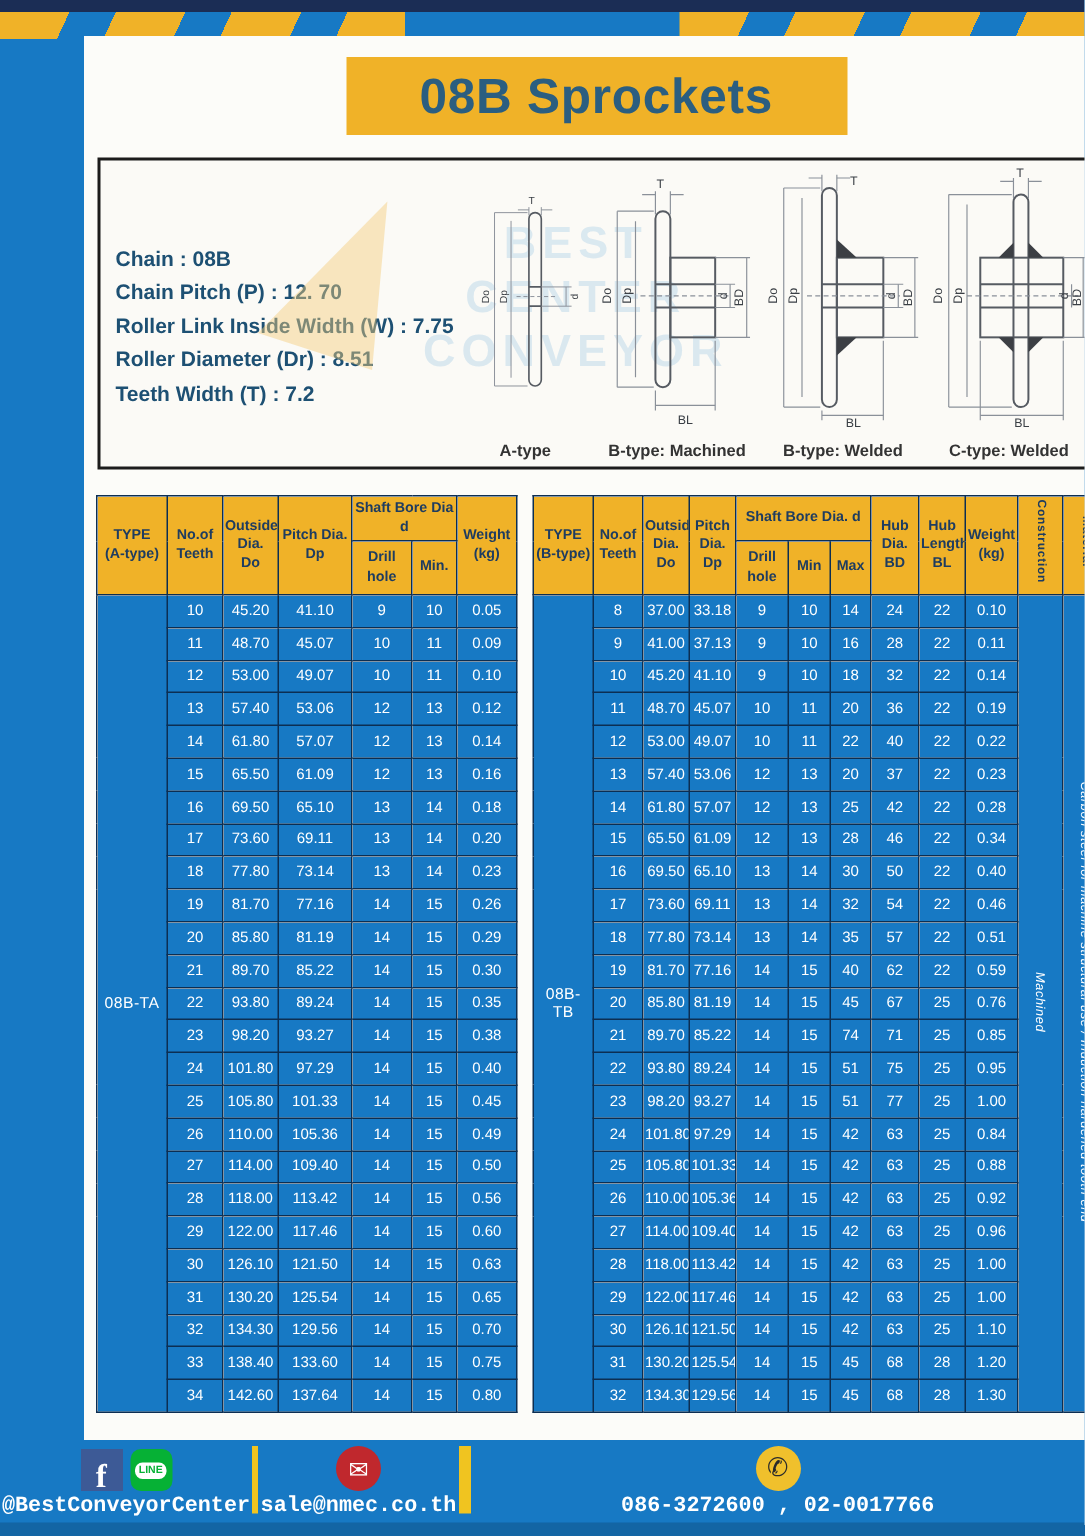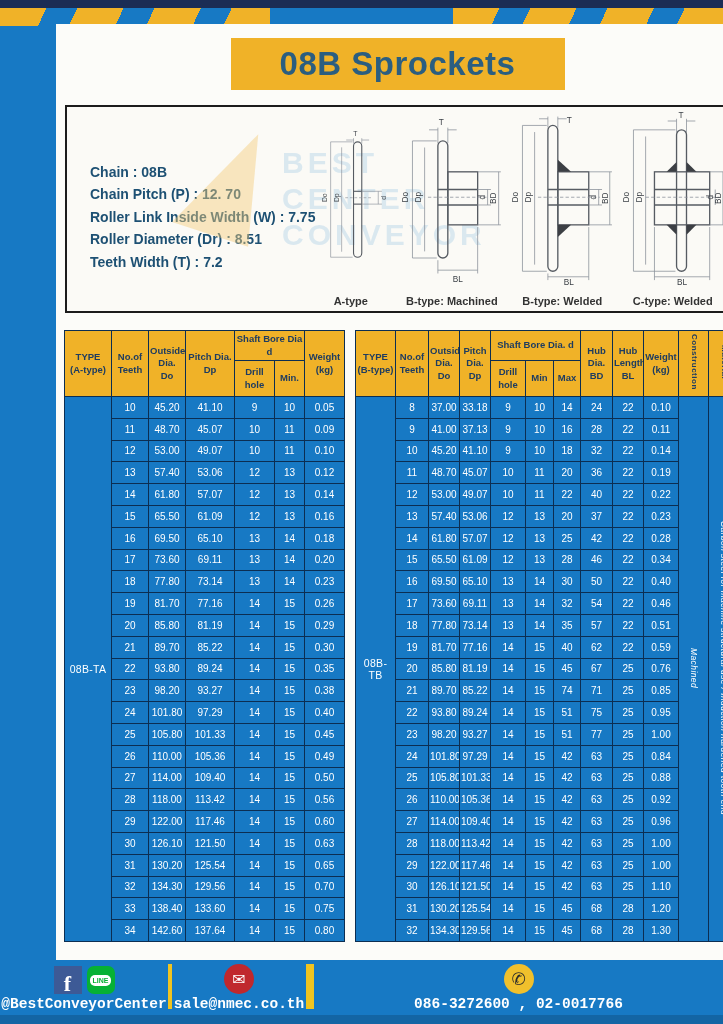--- a/index.html
+++ b/index.html
@@ -22,27 +22,27 @@
   
   .page { position:absolute; top:24px; left:20px; width:683px; height:936px; background:#fcfcf9;margin-left:36px; }
 
   .banner { margin:14px auto 0; width:334px; height:52px; background:#f0b228;
     display:flex; align-items:center; justify-content:center; }
   .banner h1 { font-size:33px; font-weight:bold; color:#2b5e80; letter-spacing:.5px; }
 
   
   .dbox { position:relative; margin:15px 9px 0; height:208px; border:2px solid #1c1c1c;
     background:#fbfaf6; display:flex; align-items:stretch; overflow:hidden; }
-  .specs { width:238px; padding:54px 0 0 23px; }
+  .specs { width:238px; padding:54px 0 0 10px; }
   .specs div { font-size:14px; font-weight:bold; color:#1d5073; line-height:1.6; white-space:nowrap; }
   .dcol { position:relative; display:flex; flex-direction:column; align-items:center; justify-content:flex-end; padding-bottom:4px; }
   .dcol.a { width:92px; } .dcol.b { width:111px; }
   .dcol svg { flex:1 1 auto; width:100%; }
   .dcap { font-size:11px; font-weight:bold; color:#333; white-space:nowrap; padding-top:2px;text-align:center; }
-  .wmark { position:absolute; left:215px; top:38px; opacity:.35; pointer-events:none; }
+  .wmark { position:absolute; left:215px; top:38px; text-align:center; opacity:.35; pointer-events:none; }
   .wmark div { font-size:30px; font-weight:bold; color:#9fc8e4; letter-spacing:4px; line-height:1.2; }
   .wbird { position:absolute; left:120px; top:20px; width:0; height:0; opacity:.45;
     border-left:55px solid transparent; border-right:25px solid transparent; border-bottom:110px solid #f3cd7a;
     transform:rotate(18deg); }
   svg .ln { stroke:#565b62; stroke-width:1.2; fill:none; }
   svg .dim { stroke:#8a9099; stroke-width:.7; fill:none; }
   svg .dash { stroke:#8a9099; stroke-width:.7; stroke-dasharray:3,2; fill:none; }
   svg text { font-size:7.5px; fill:#3a3f45; font-family:"Liberation Sans",sans-serif; }
   svg .weld { fill:#3c3f44; stroke:none; }
 

